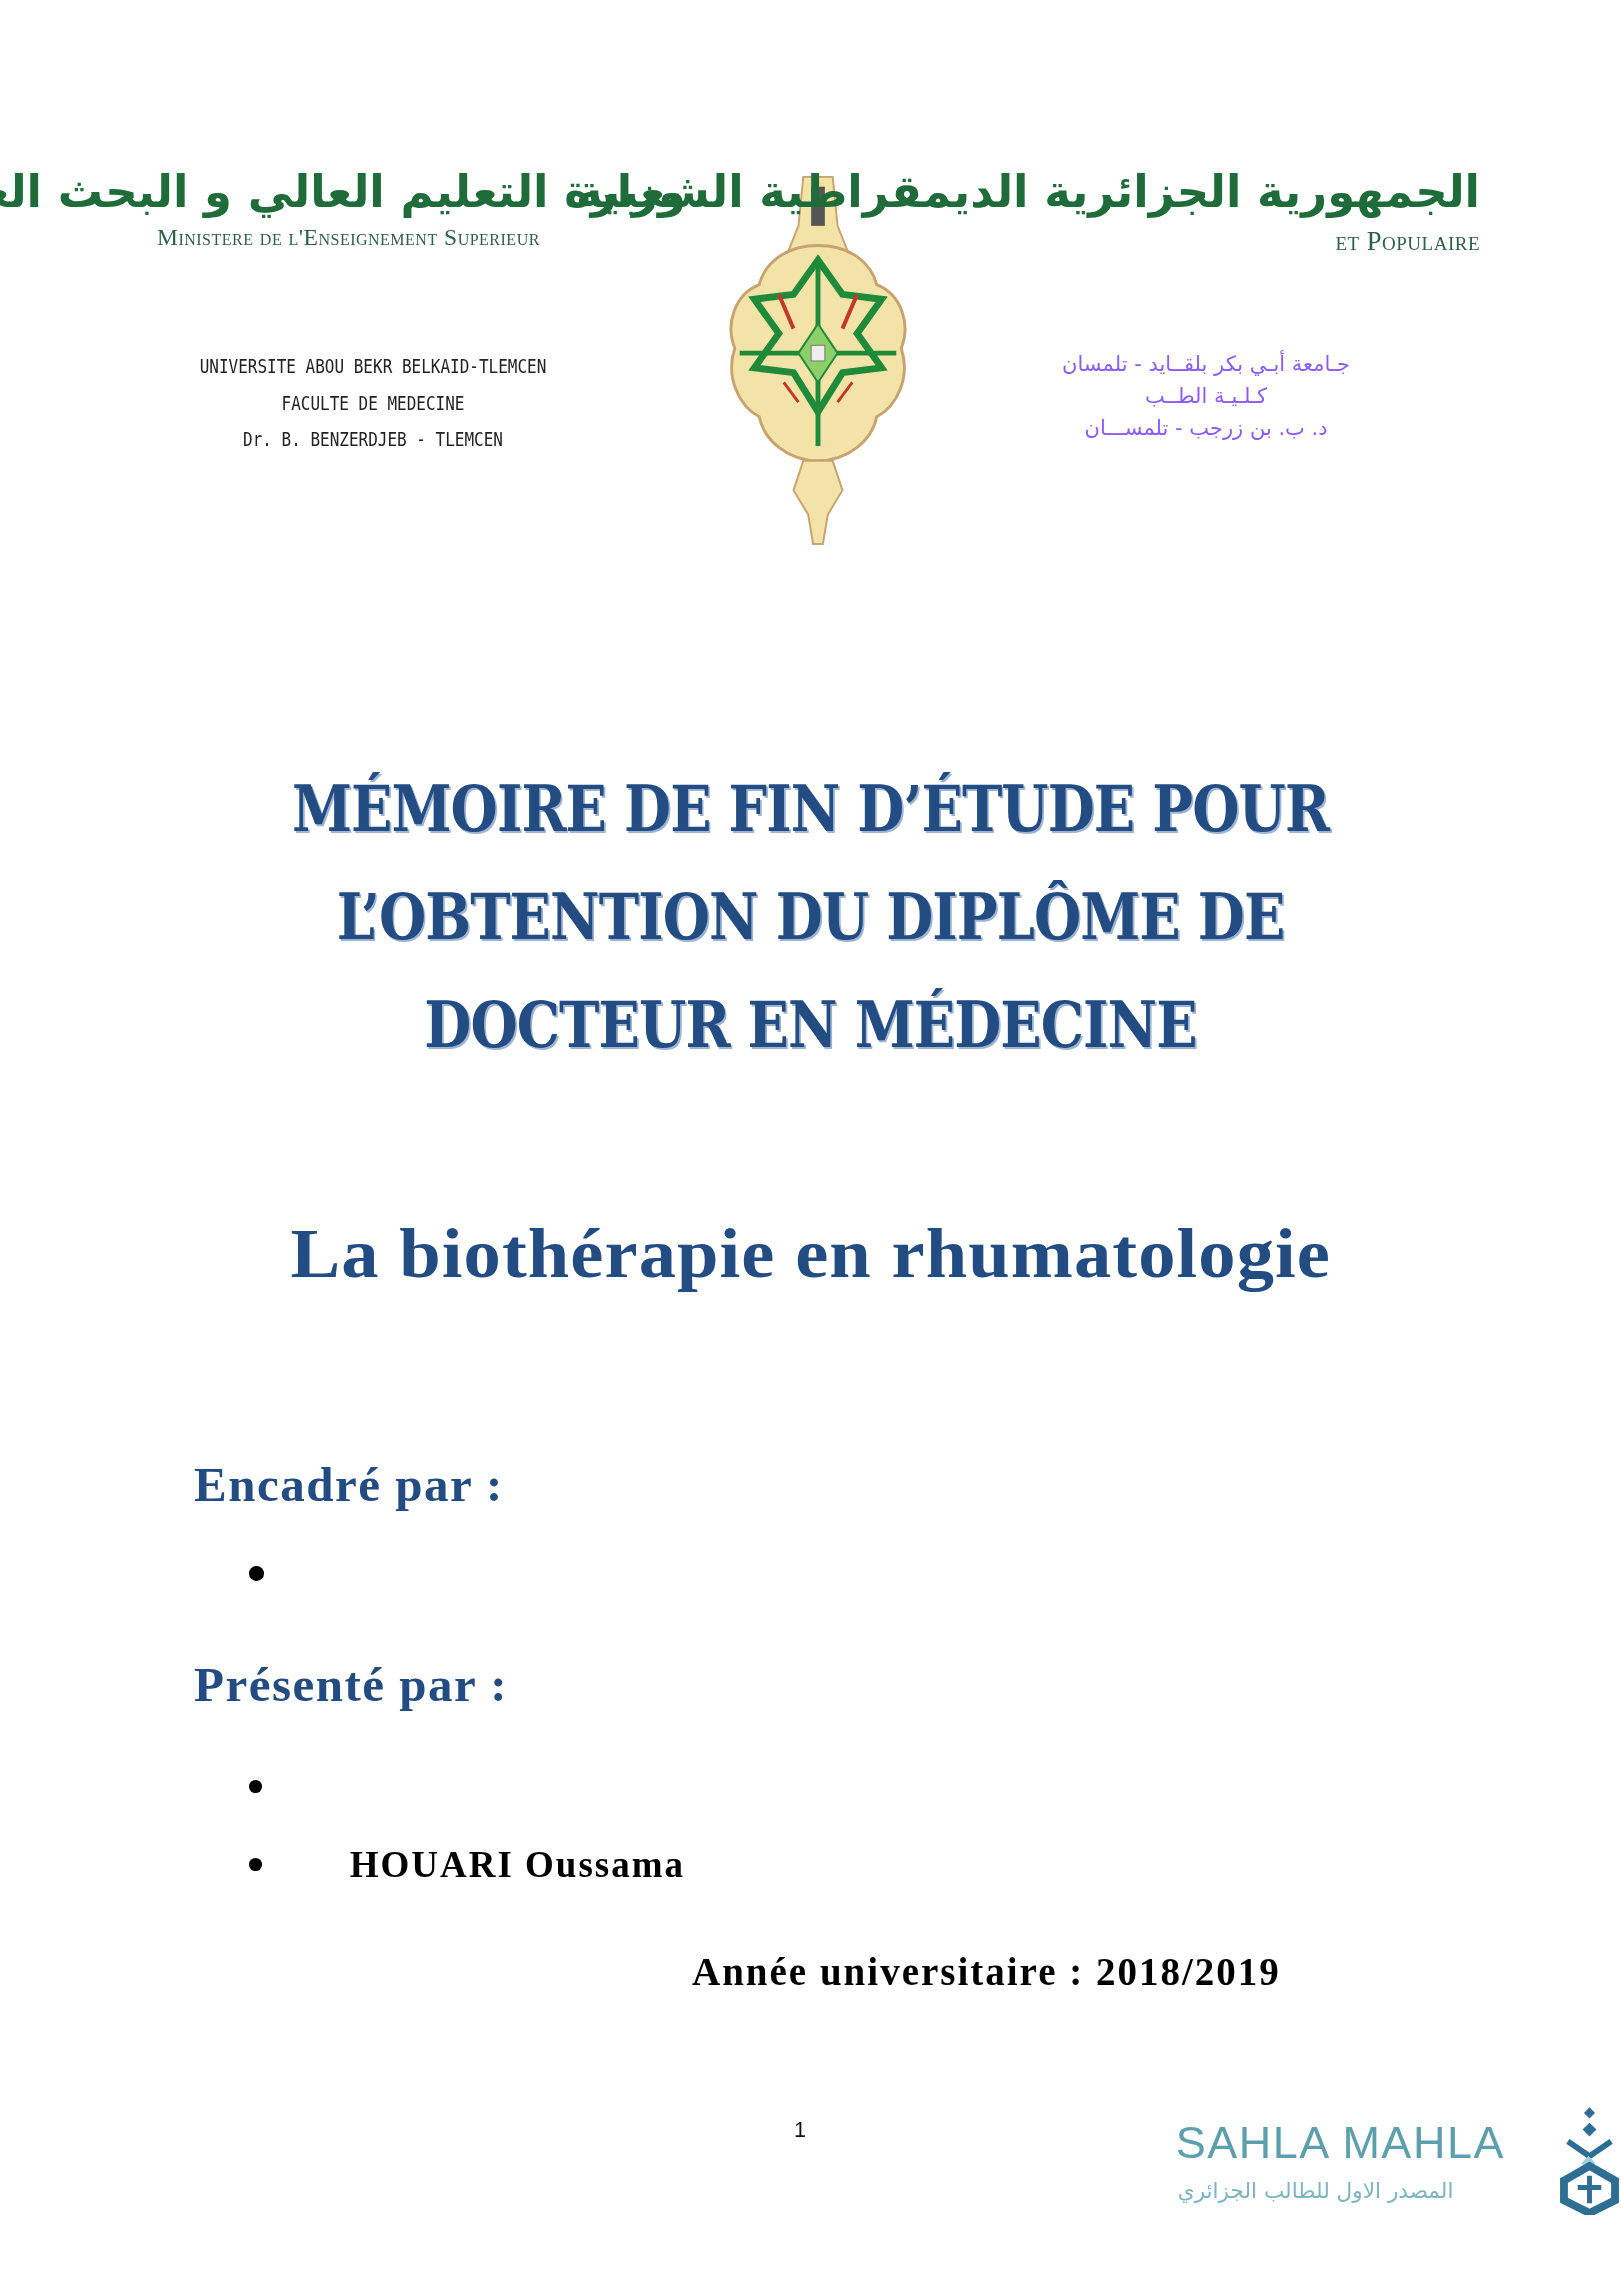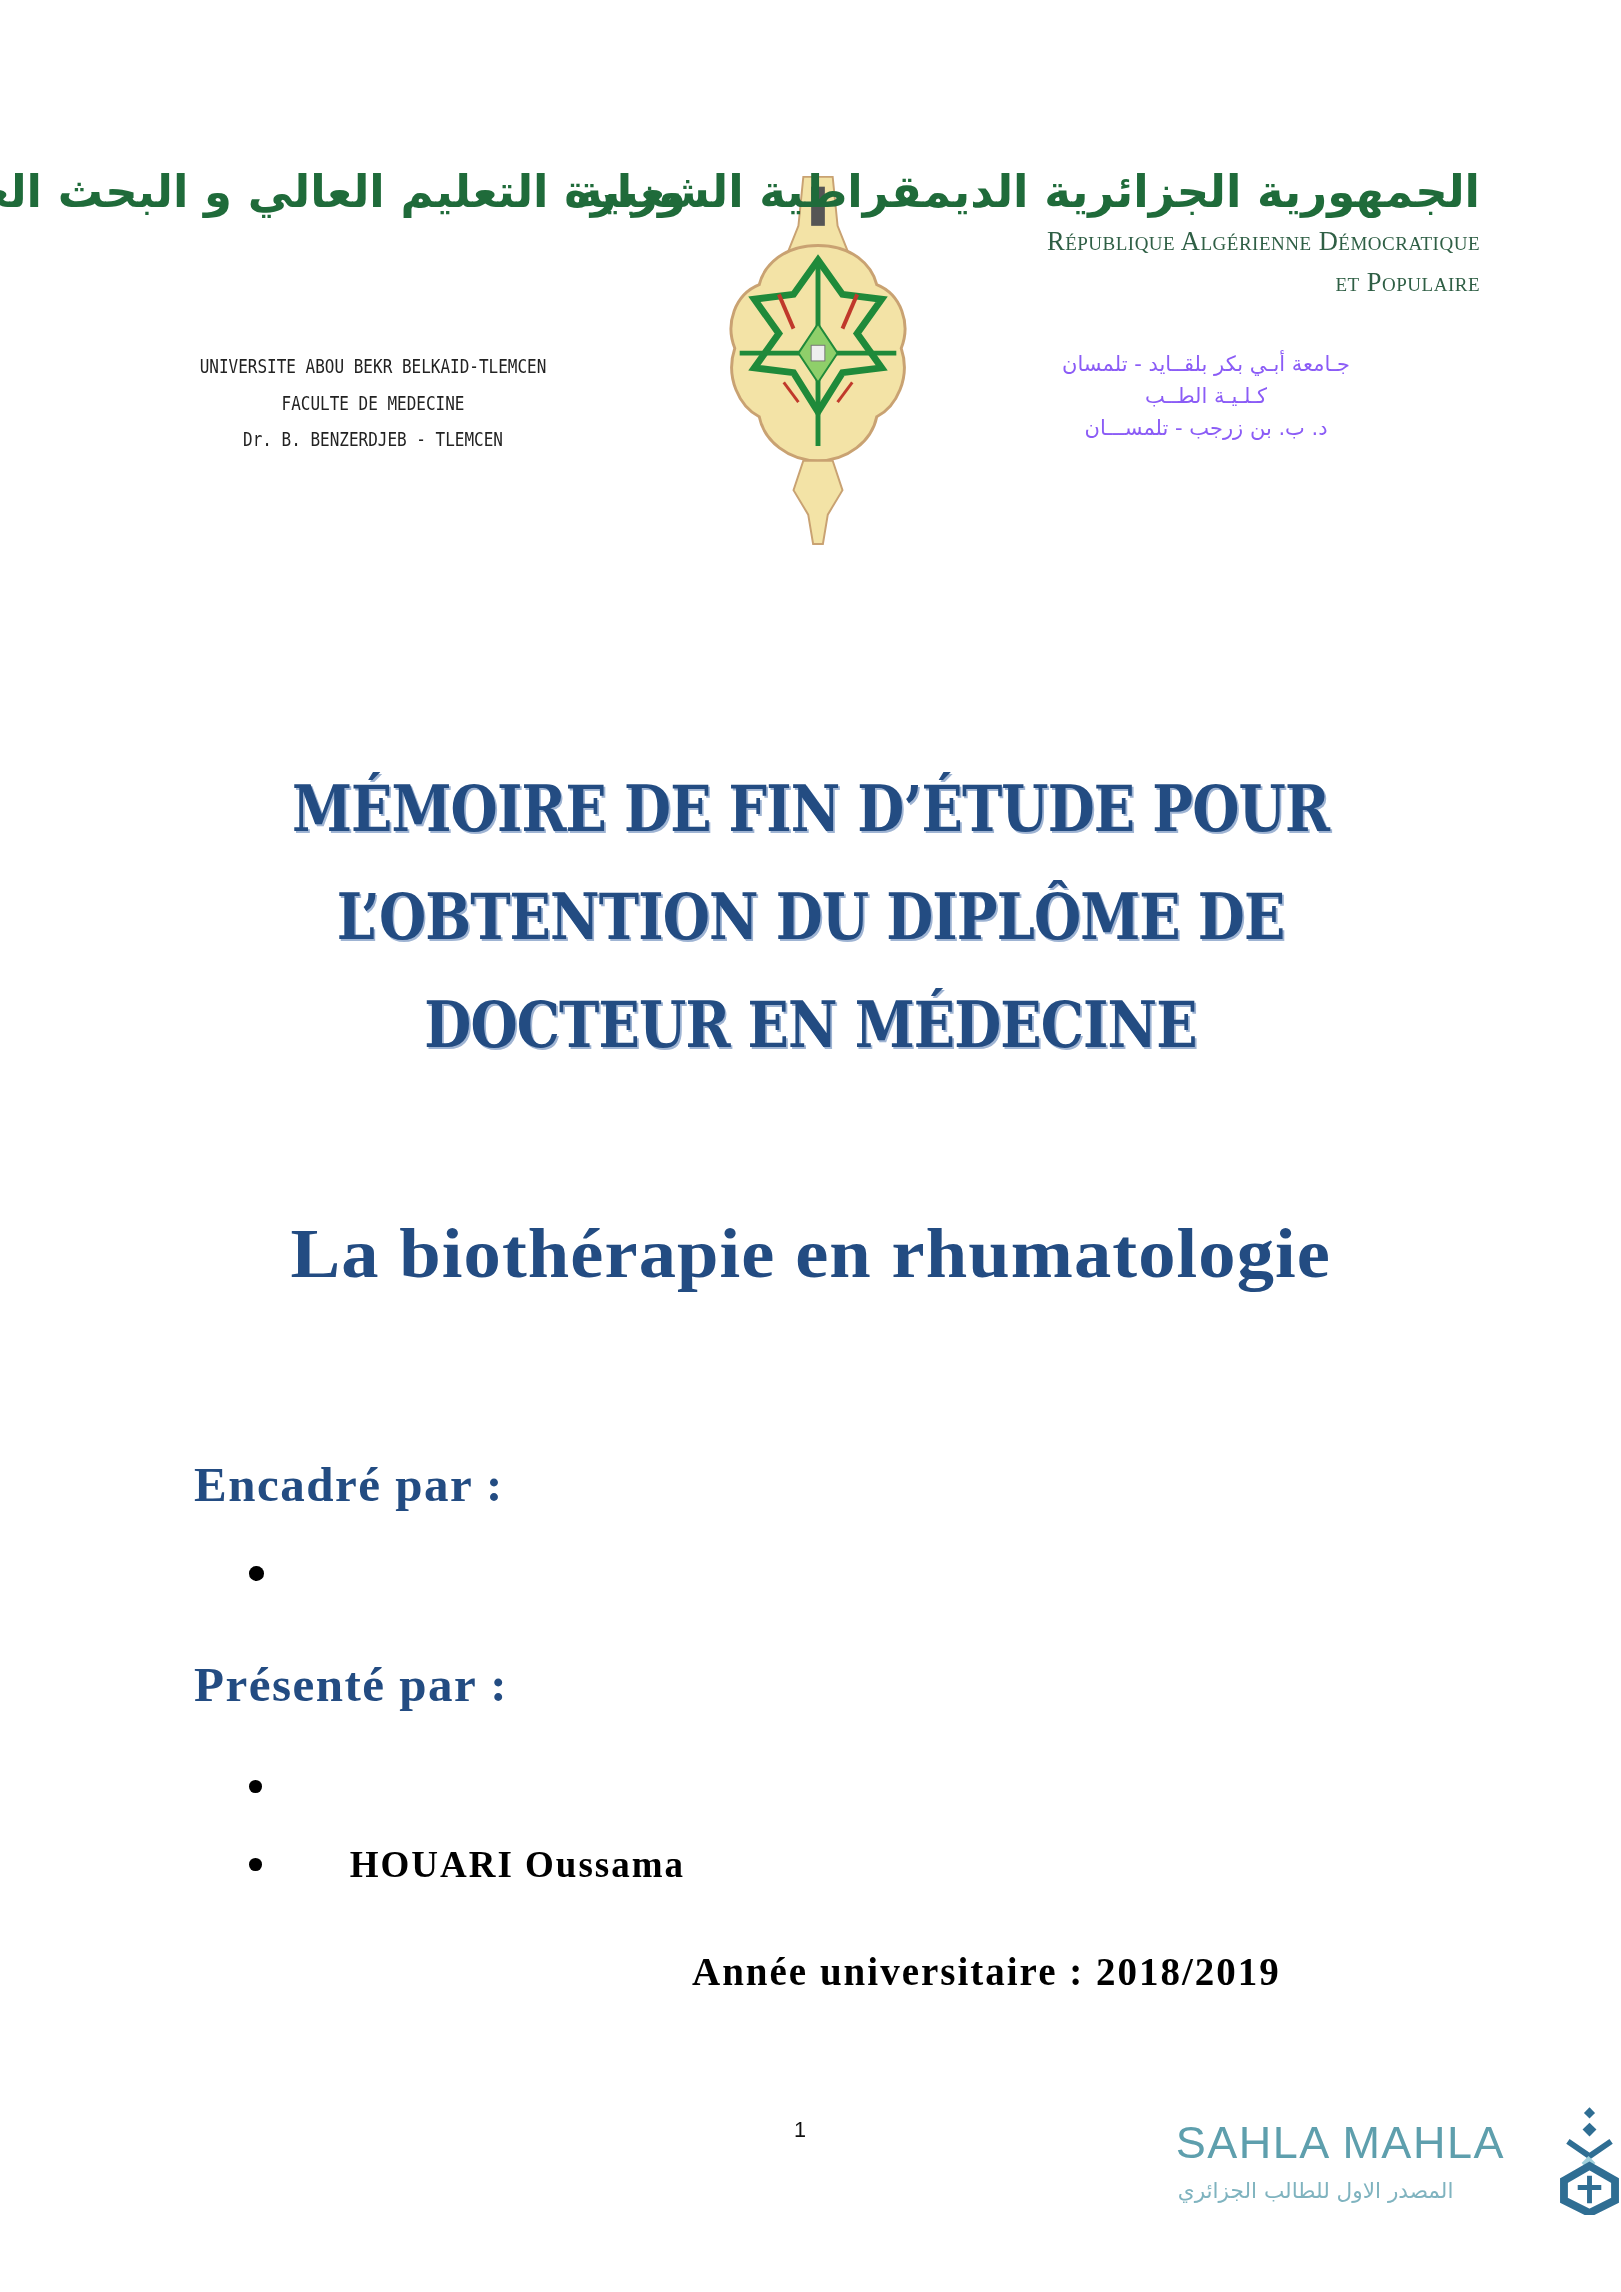--- a/index.html
+++ b/index.html
@@ -60,20 +60,21 @@
     .wm { left: 1166px; top: 2107px; width: 451px; height: 108px; }
     .wm-title { position: absolute; left: 9.8px; top: 9.8px; font-family: "Liberation Sans", sans-serif; font-size: 45px; color: #5e9fad; letter-spacing: 1.5px; white-space: nowrap; }
     .wm-ar { position: absolute; left: 11.8px; top: 71px; font-family: "DejaVu Sans", sans-serif; font-size: 21.6px; color: #7fb3bf; direction: rtl; white-space: nowrap; }
     .wm-logo { position: absolute; left: 392px; top: 0; width: 63px; height: 108px; }
   </style>
 </head>
 <body>
 
 <div class="abs hdr-left">
   <div class="arabic-big">وزارة التعليم العالي و البحث العلمي</div>
+  <div class="min-line">Ministere de l'Enseignement Superieur</div>
 </div>
 <div class="abs uni-block" style="left:167px;top:348px;">
   <div class="uni-line">UNIVERSITE ABOU BEKR BELKAID-TLEMCEN</div>
   <div class="uni-line">FACULTE DE MEDECINE</div>
   <div class="uni-line" style="line-height:35px">Dr. B. BENZERDJEB - TLEMCEN</div>
 </div>
 
 <div class="abs emblem">
   <svg width="186" height="382" viewBox="0 0 190 390">
     <path d="M80 10 L110 10 L115 60 L125 85 L65 85 L75 60 Z" fill="#f3e3a6" stroke="#c9a272" stroke-width="2"></path>
@@ -87,21 +88,20 @@
     <path d="M55 130 L70 165" stroke="#c0392b" stroke-width="4"></path>
     <path d="M135 130 L120 165" stroke="#c0392b" stroke-width="4"></path>
     <path d="M60 220 L75 240" stroke="#c0392b" stroke-width="3"></path>
     <path d="M130 220 L115 240" stroke="#c0392b" stroke-width="3"></path>
     <path d="M80 300 L110 300 L120 330 L105 355 L100 385 L90 385 L85 355 L70 330 Z" fill="#f3e3a6" stroke="#c9a272" stroke-width="2"></path>
   </svg>
 </div>
 
 <div class="abs hdr-right">
   <div class="arabic-big" style="text-align:right;">الجمهورية الجزائرية الديمقراطية الشعبية</div>
-  <div class="rep-line">République Algérienne Démocratique</div>
   <div class="rep-line">et Populaire</div>
 </div>
 <div class="abs ar-uni-block">
   <div class="ar-small">جـامعة أبـي بكر بلقــايد - تلمسان</div>
   <div class="ar-small">كـلـيـة الطــب</div>
   <div class="ar-small">د. ب. بن زرجب - تلمســـان</div>
 </div>
 
 <div class="abs main-title">
   <div class="tline">MÉMOIRE DE FIN D’ÉTUDE POUR</div>

